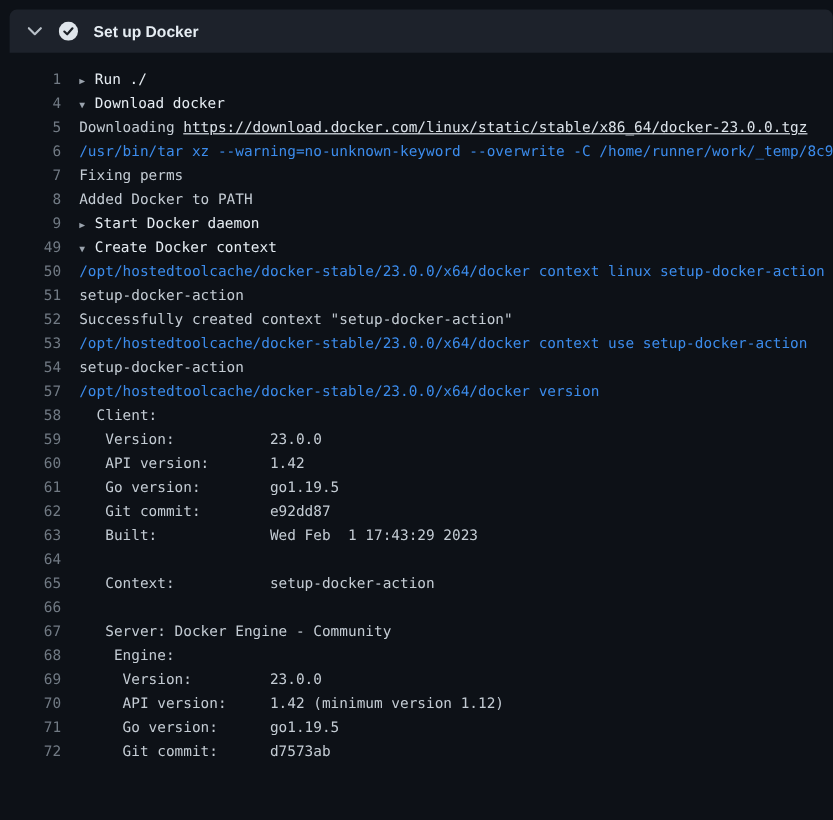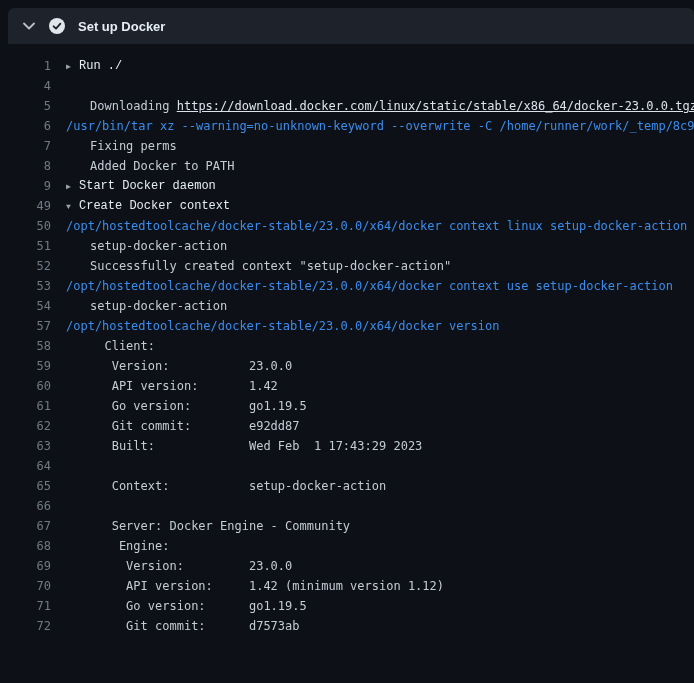--- a/index.html
+++ b/index.html
@@ -37,27 +37,27 @@
     text-align:right;
     color: var(--line-number, #717a84);
     user-select:none;
     cursor:pointer;
   }
   .line-content {
     padding-left:15px;
     white-space:pre;
     color: var(--text, #c4ccd4);
   }
-  .line-content.group { color: var(--group-text, #e6edf3); cursor:pointer;font-family:Liberation Mono, monospace; }
+  .line-content.group { color: var(--group-text, #e6edf3); cursor:pointer; }
   .arrow {
     display:inline-block; width:13px;
     font-size:8px;
     color: var(--arrow, #9aa3ad);
   }
-  .seg-plain   { color: var(--text, #c4ccd4); margin-left: 24px; }
+  .seg-plain   { color: var(--text, #c4ccd4); }
   .seg-group   { color: var(--group-text, #e6edf3); }
   .seg-command { color: var(--command, #3c8cec); }
   .seg-link    { color: var(--link, #dce3ea); text-decoration:underline; cursor:pointer; }
 </style>
 </head>
 <body>
 
 <div class="step-header">
   <span class="chevron">
     <svg width="12" height="8" viewBox="0 0 12 8">
@@ -73,20 +73,21 @@
   <span class="step-title">Set up Docker</span>
 </div>
 
 <div class="log-area">
     <div class="log-line">
       <span class="line-num">1</span>
       <span class="line-content group"><span class="arrow">▶</span><span class="seg-group">Run ./</span></span>
     </div>
     <div class="log-line">
       <span class="line-num">4</span>
+      <span class="line-content group"><span class="arrow">▼</span><span class="seg-group">Download docker</span></span>
     </div>
     <div class="log-line">
       <span class="line-num">5</span>
       <span class="line-content"><span class="seg-plain">Downloading </span><span class="seg-link">https://download.docker.com/linux/static/stable/x86_64/docker-23.0.0.tgz</span></span>
     </div>
     <div class="log-line">
       <span class="line-num">6</span>
       <span class="line-content"><span class="seg-command">/usr/bin/tar xz --warning=no-unknown-keyword --overwrite -C /home/runner/work/_temp/8c9</span></span>
     </div>
     <div class="log-line">

